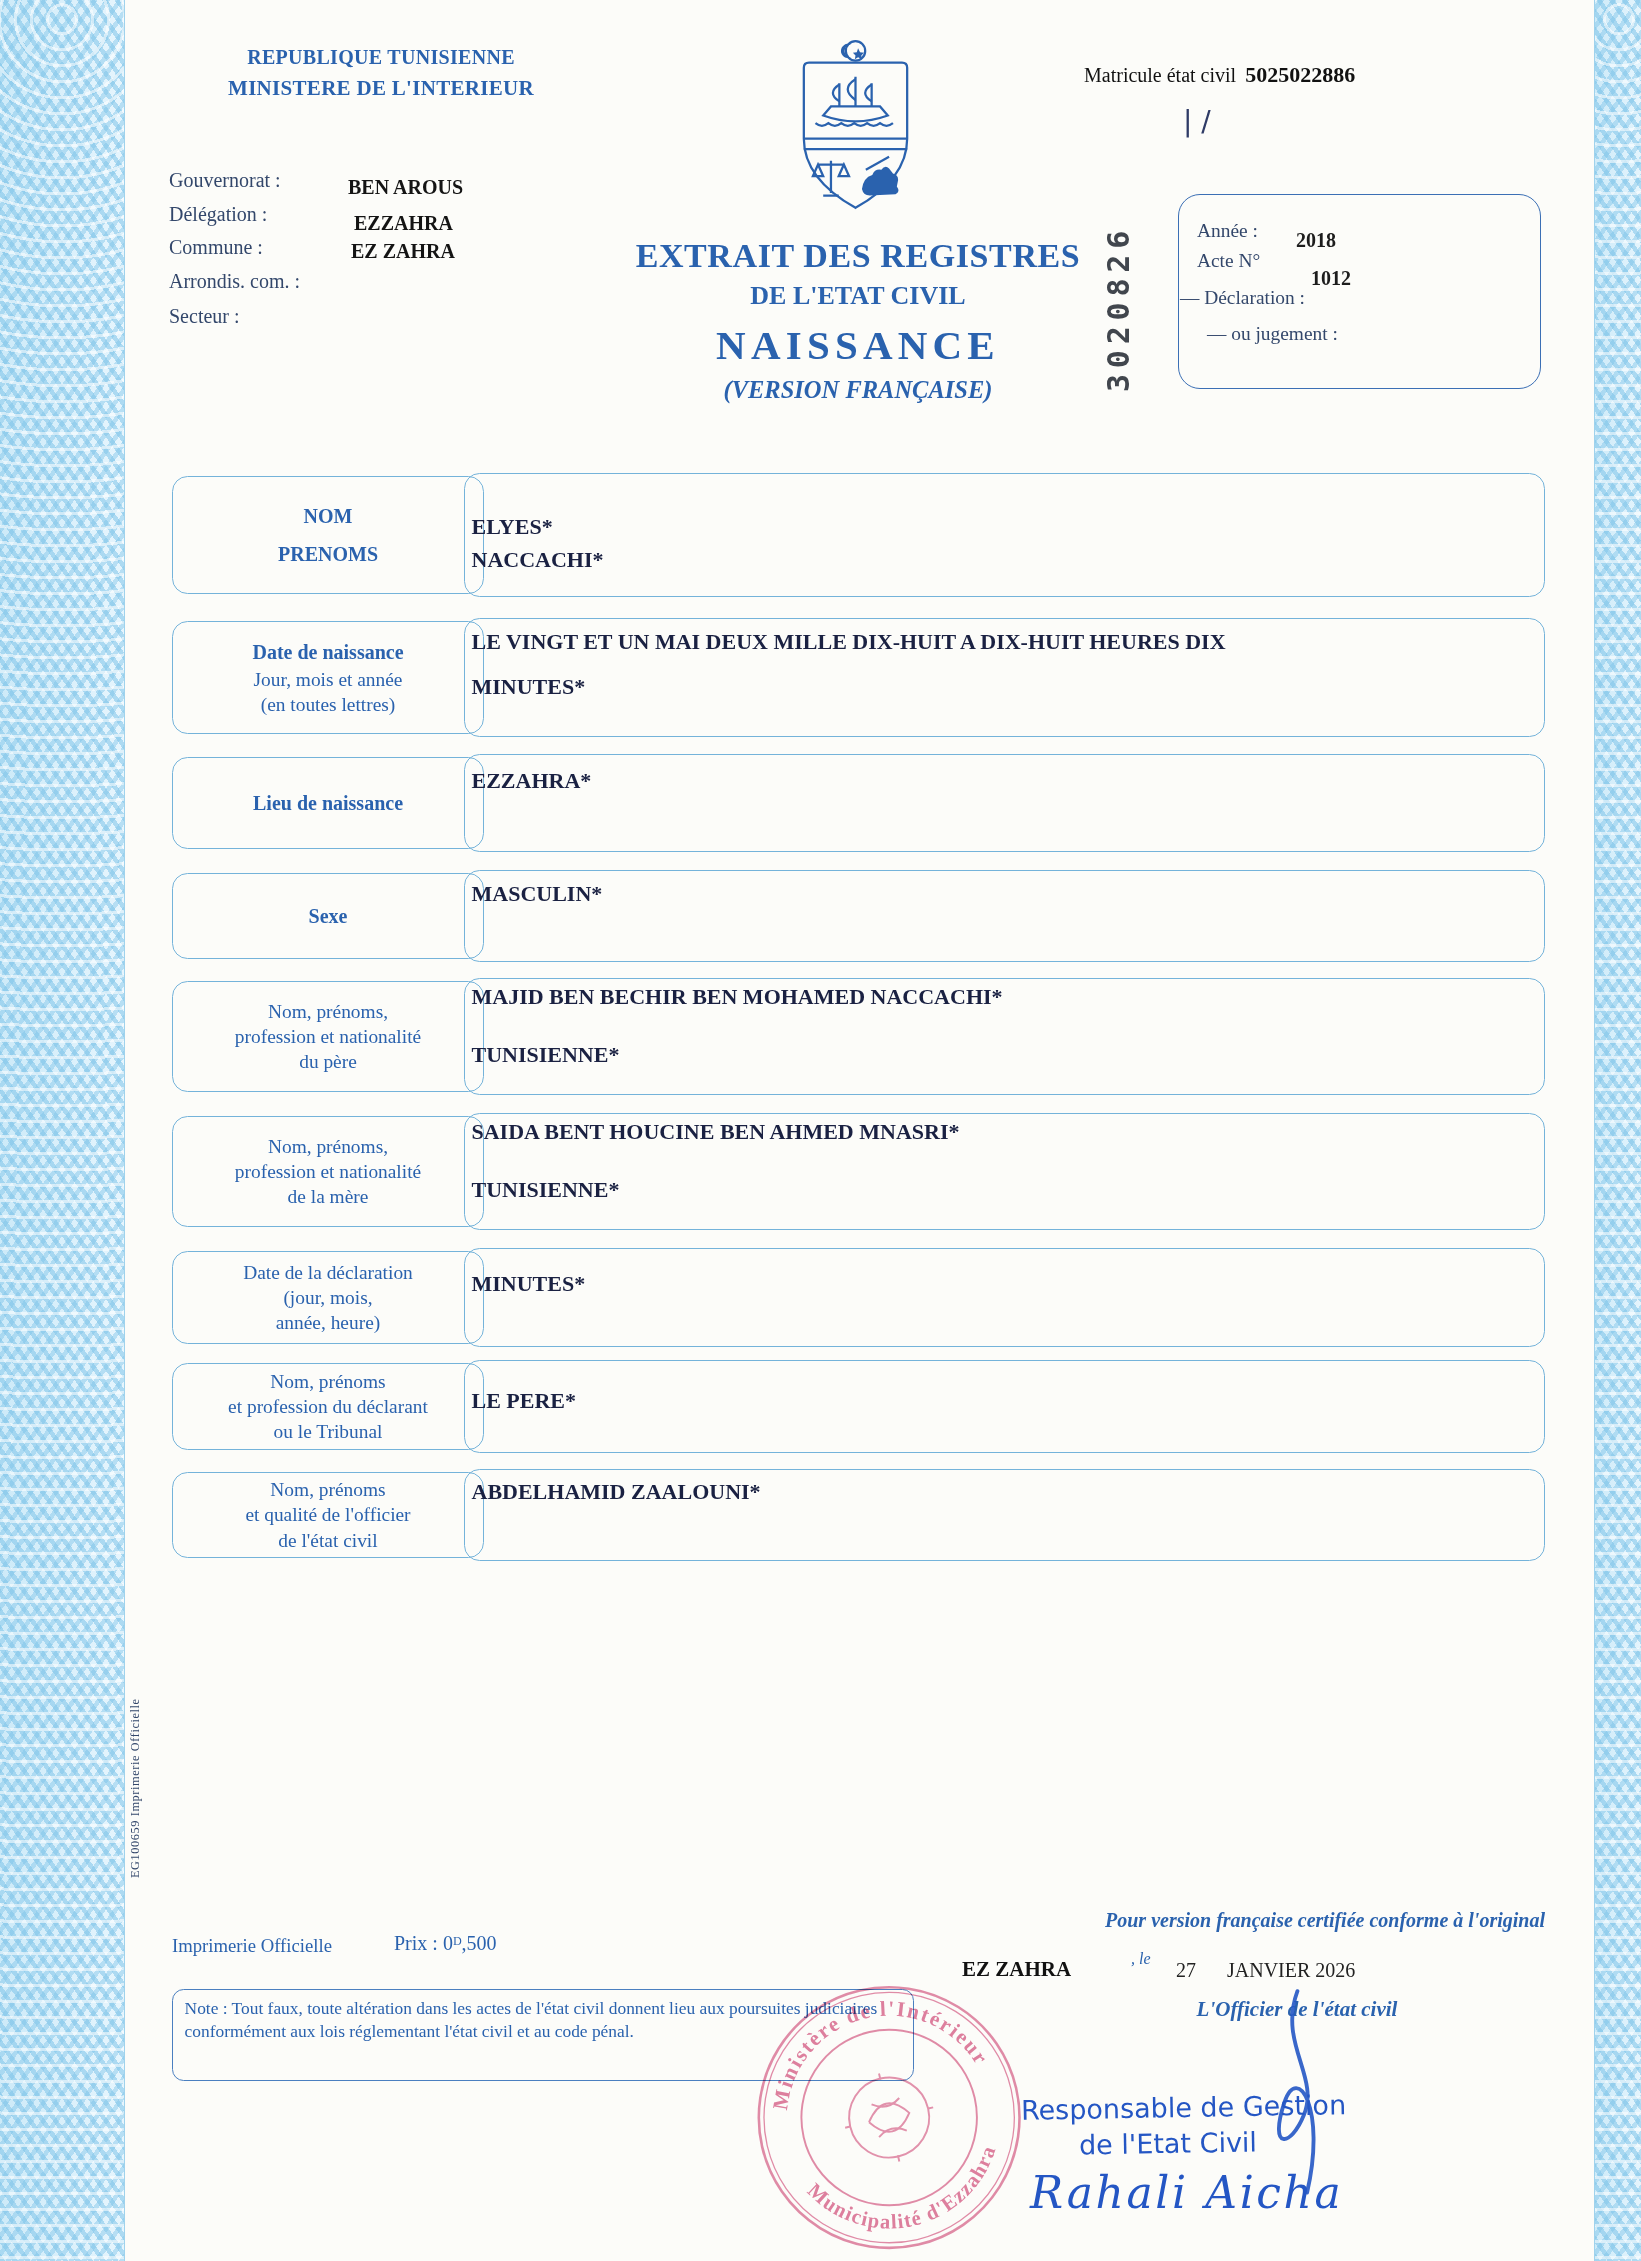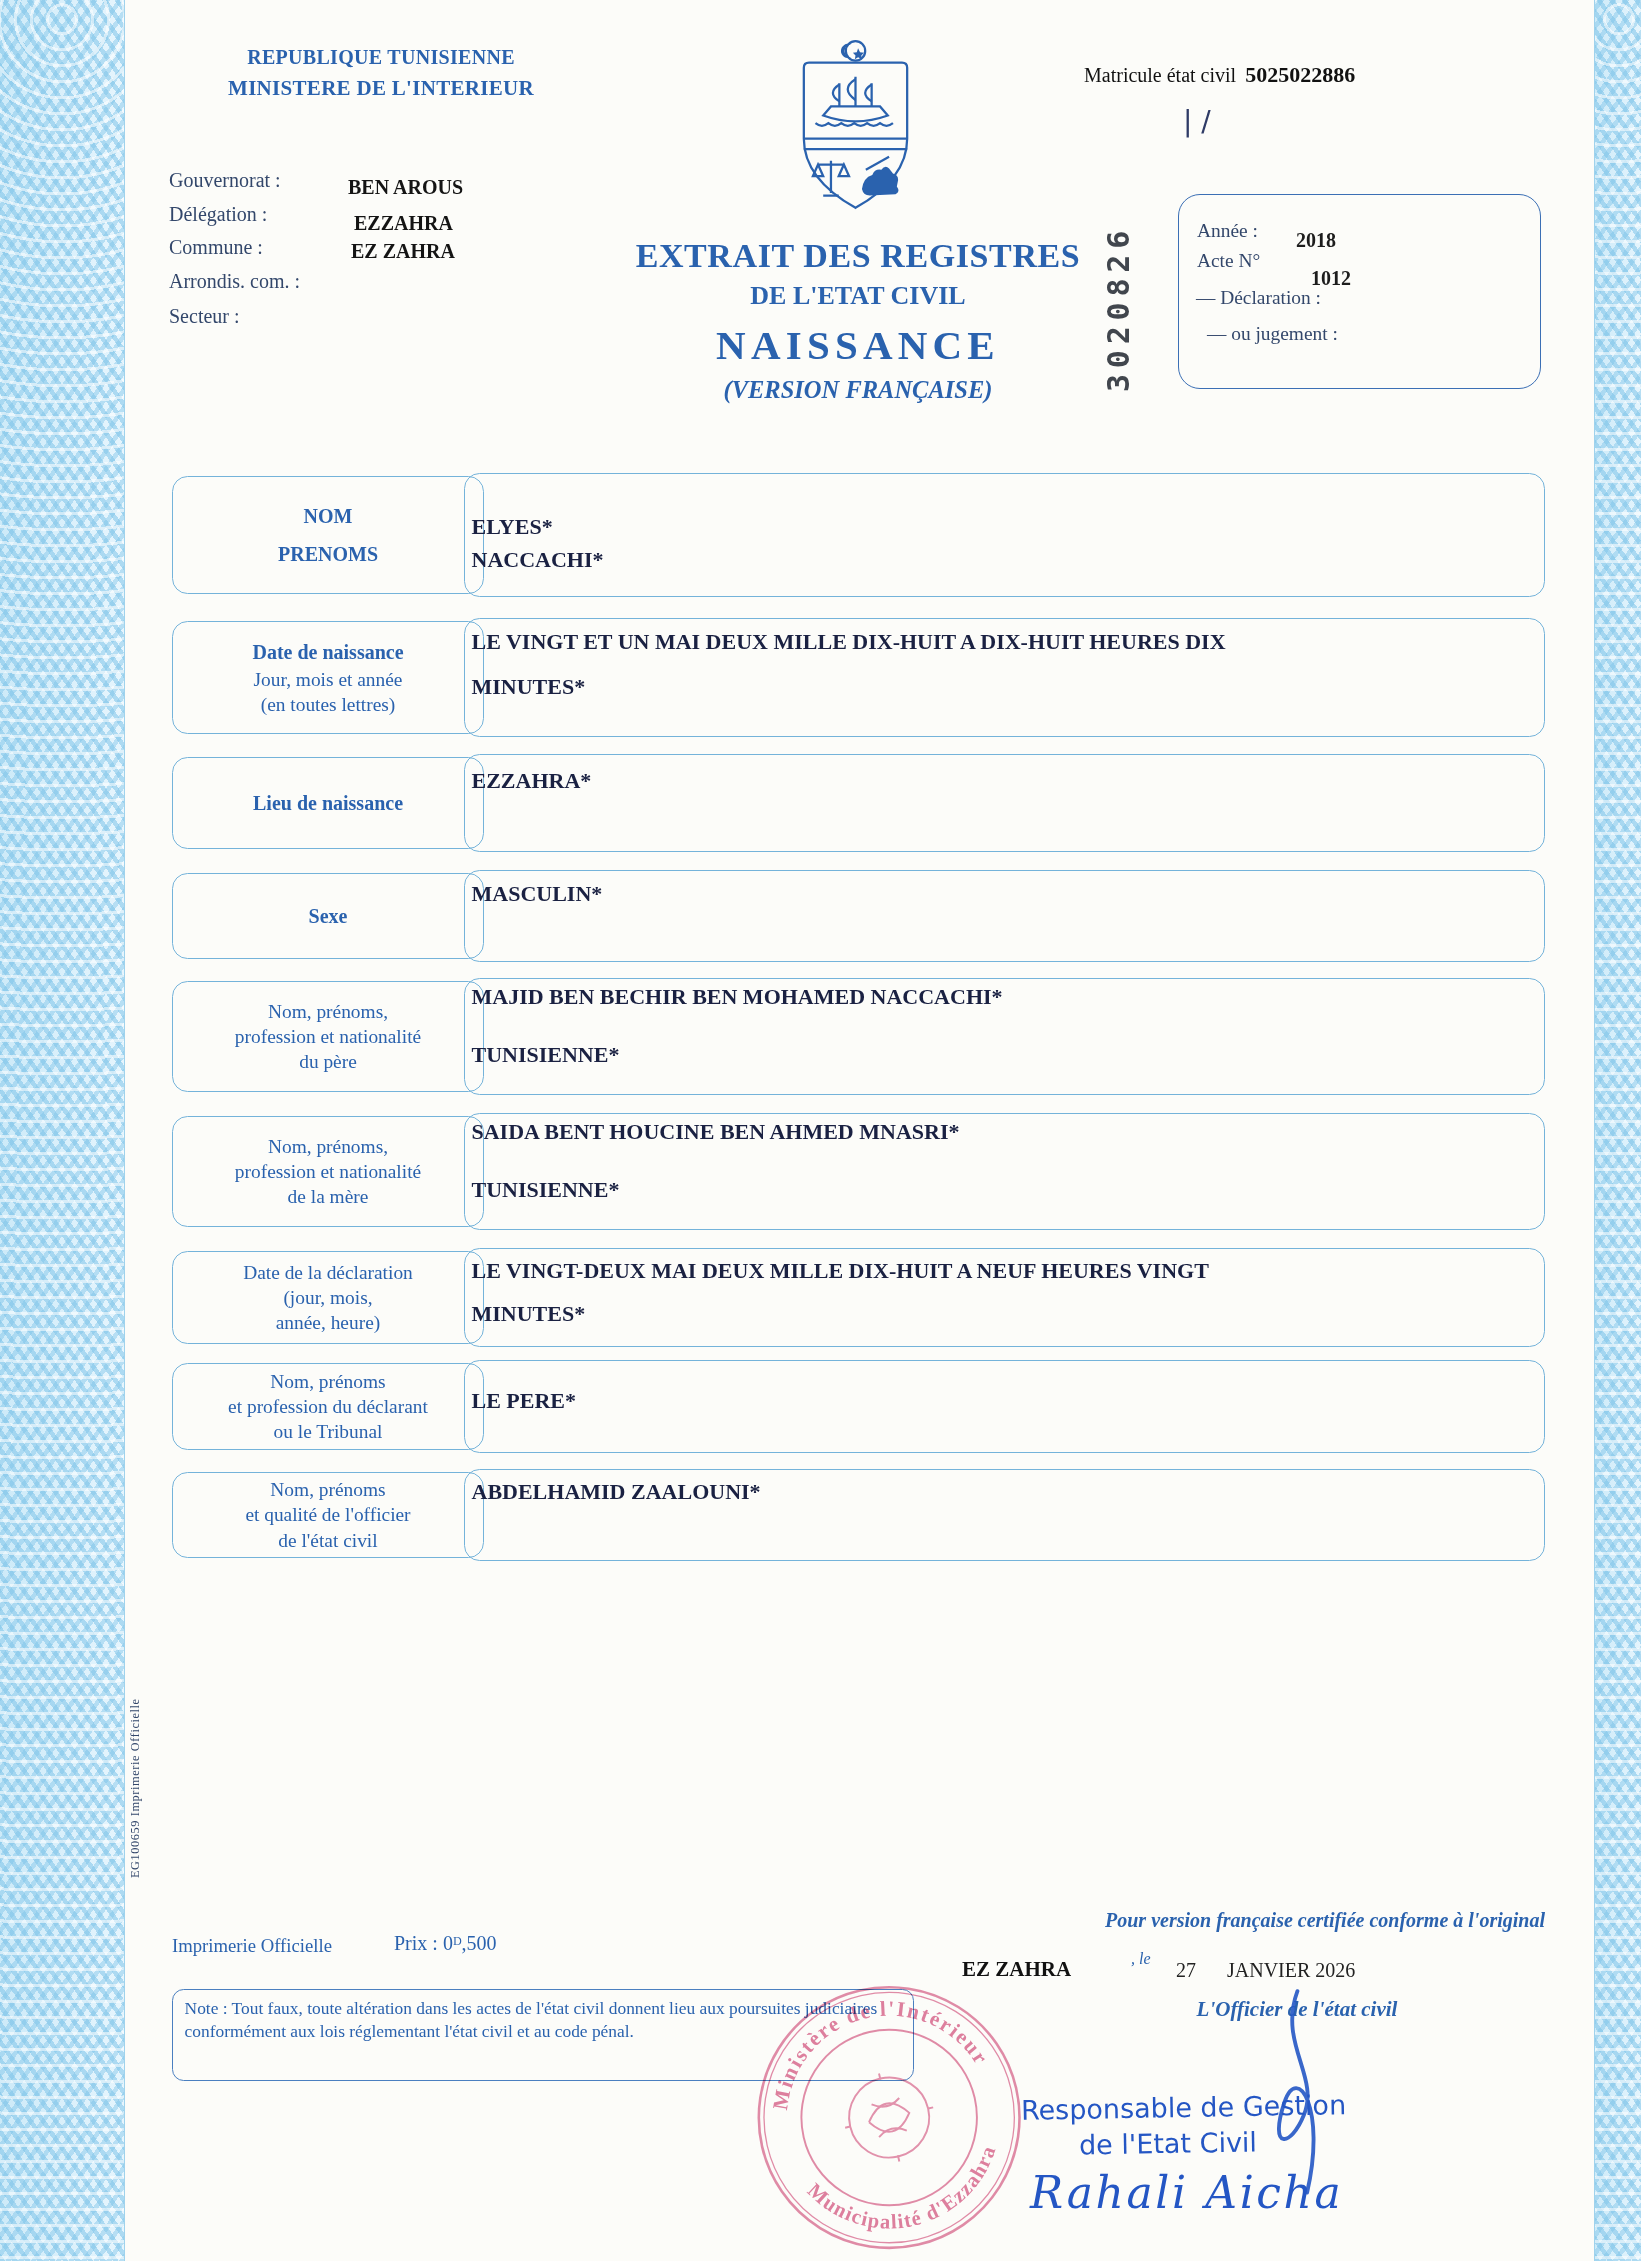--- a/index.html
+++ b/index.html
@@ -154,21 +154,21 @@
   <div class="abs title3">NAISSANCE</div>
   <div class="abs title4">(VERSION FRANÇAISE)</div>
 
   <div class="abs serial">3020826</div>
 
   <div class="abs actebox">
     <span style="left:18px;top:24.5px;">Année :</span>
     <span class="num" style="left:117px;top:34px;">2018</span>
     <span style="left:18px;top:55px;">Acte N°</span>
     <span class="num" style="left:132px;top:72px;">1012</span>
-    <span style="left:17px;top:92px;">— Déclaration :</span>
+    <span style="left:1px;top:92px;">— Déclaration :</span>
     <span style="left:28px;top:128px;">— ou jugement :</span>
   </div>
 
   <div class="row" style="top:473px;height:124px;">
     <div class="lbl">
       <span class="lbl-main" style="line-height:1.9;">NOM
 PRENOMS</span>
       <span class="lbl-sub"></span>
     </div>
     <div class="val">
@@ -238,21 +238,20 @@
   </div>
 
   <div class="row" style="top:1248px;height:99px;">
     <div class="lbl">
       <span class="lbl-main"></span>
       <span class="lbl-sub">Date de la déclaration
 (jour, mois,
 année, heure)</span>
     </div>
     <div class="val">
-      <span class="v" style="margin-top:3.9px;">LE VINGT-DEUX MAI  DEUX MILLE DIX-HUIT  A NEUF HEURES VINGT</span>
       <span class="v" style="margin-top:17px;">MINUTES*</span>
     </div>
   </div>
 
   <div class="row" style="top:1360px;height:93px;">
     <div class="lbl">
       <span class="lbl-main"></span>
       <span class="lbl-sub">Nom, prénoms
 et profession du déclarant
 ou le Tribunal</span>

